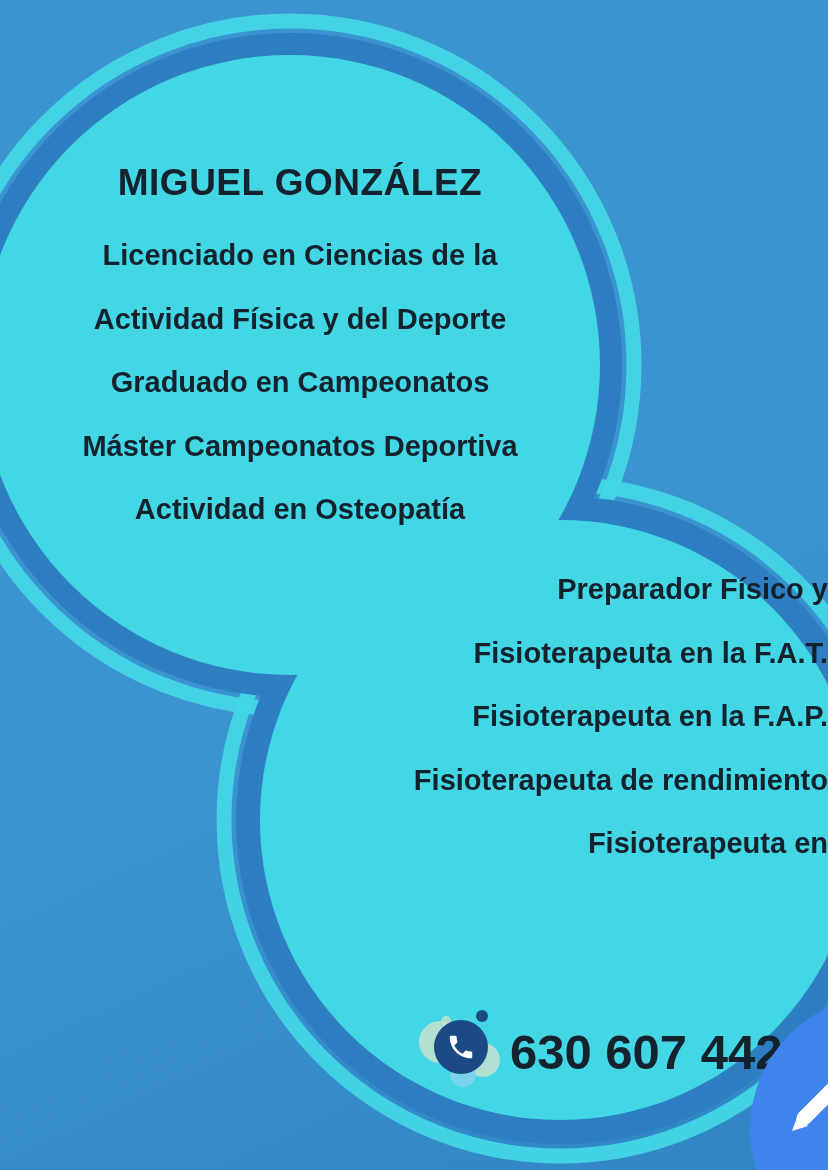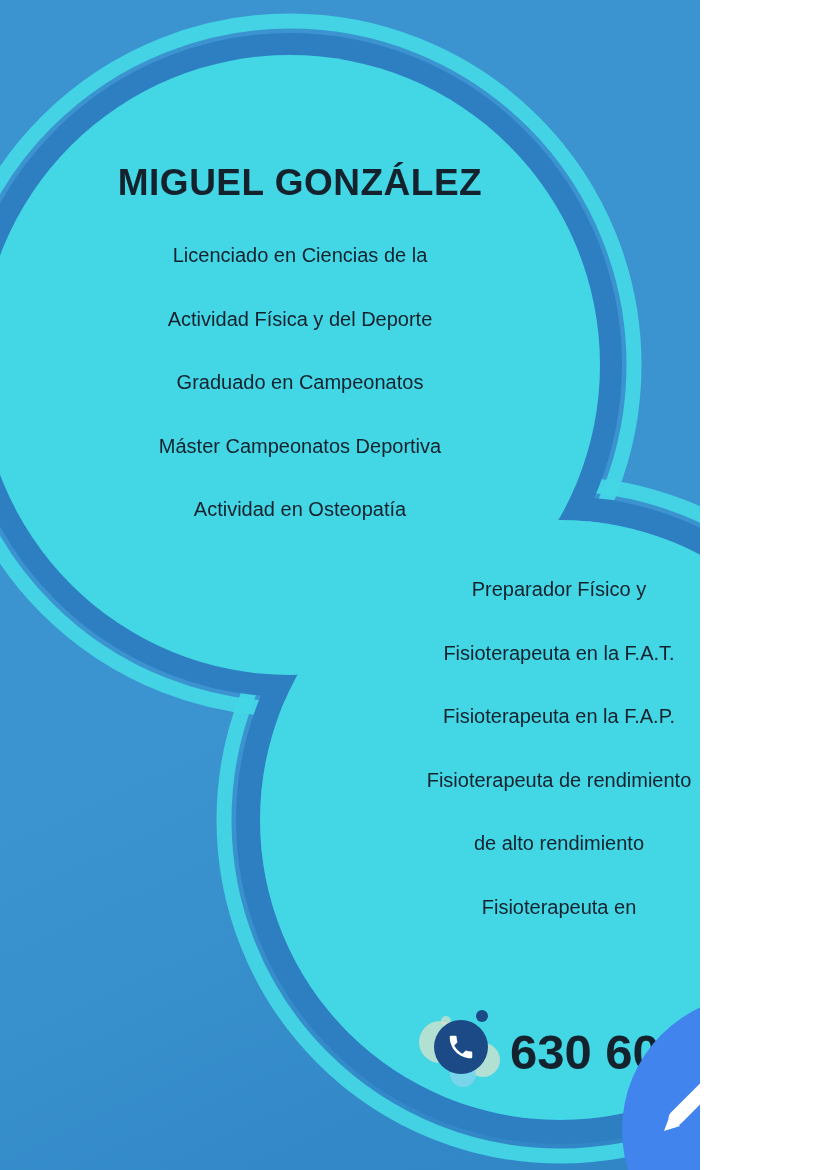--- a/index.html
+++ b/index.html
@@ -2,33 +2,33 @@
 <html style="--bg: #3b94d0; --bg2: #3085c4; --gap: #2e7fc1; --circle: #43d6e5; --text: #14222d; --navy: #1c4a87; --blob: #d7e3cb; --lightblue: #7ed4ea; --corner: #4184ee;"><head>
 <meta charset="utf-8">
 <style>
   :root{
     --bg:#3b94d0; --bg2:#3085c4; --gap:#2e7fc1; --circle:#43d6e5;
     --text:#14222d; --navy:#1c4a87; --blob:#d7e3cb; --lightblue:#7ed4ea; --corner:#4184ee;
   }
   html,body{margin:0;padding:0;}
   body{font-family:"Liberation Sans", sans-serif;}
   .card{
-    position:relative; width:700px; height:1170px; overflow:hidden;
+    position:relative; width:828px; height:1170px; overflow:hidden;
     background:linear-gradient(155deg, var(--bg) 0%, var(--bg) 55%, var(--bg2) 100%);
   }
   .bg-svg{position:absolute; left:0; top:0; width:828px; height:1170px; display:block;}
   .text-layer{position:absolute; left:0; top:0; width:828px; height:1170px; color:var(--text);}
   .colA{position:absolute; left:10px; top:160px; width:580px; text-align:center;}
   .title{
     font-size:37px; font-weight:700; letter-spacing:.5px; line-height:46px; margin-bottom:18px;
   }
   .cred-line, .role-line{
-    font-size:20px; font-weight:400; line-height:63.5px; white-space:nowrap;
+    font-size:29px; font-weight:700; line-height:63.5px; white-space:nowrap;
   }
-  .colB{position:absolute; left:290px; top:558px; width:538px; text-align:center;}
+  .colB{position:absolute; left:290px; top:558px; width:538px; text-align:right;}
   .phone-row{position:absolute; left:0px; top:1000px; width:828px; height:110px;}
   .phone-icon-svg{position:absolute; left:415px; top:0px; width:110px; height:110px;}
   .phone-number{
     position:absolute; left:510px; top:24px; width:250px; text-align:center;
     font-size:49px; font-weight:700; letter-spacing:0px; color:var(--text); white-space:nowrap;
   }
   .corner-svg{position:absolute; right:0; bottom:0; width:180px; height:180px; cursor:pointer;}
 </style>
 </head>
 <body>
@@ -56,21 +56,20 @@
       <div class="cred-line">Graduado en Campeonatos</div>
       <div class="cred-line">Máster Campeonatos Deportiva</div>
       <div class="cred-line">Actividad en Osteopatía</div>
     </div>
 
     <div class="colB">
       <div class="role-line">Preparador Físico y</div>
       <div class="role-line">Fisioterapeuta en la F.A.T.</div>
       <div class="role-line">Fisioterapeuta en la F.A.P.</div>
       <div class="role-line">Fisioterapeuta de rendimiento</div>
-      <div class="role-line">de alto rendimiento</div>
       <div class="role-line">Fisioterapeuta en</div>
     </div>
 
     <div class="phone-row">
 
       <svg class="phone-icon-svg" viewBox="0 0 110 110" aria-hidden="true">
         <circle cx="25" cy="42" r="21" style="fill:var(--blob)" opacity="0.75"></circle>
         <circle cx="68" cy="60" r="17" style="fill:var(--blob)" opacity="0.75"></circle>
         <circle cx="31" cy="21" r="5" style="fill:var(--blob)" opacity="0.7"></circle>
         <circle cx="48" cy="74" r="13" style="fill:var(--lightblue)" opacity="0.9"></circle>

